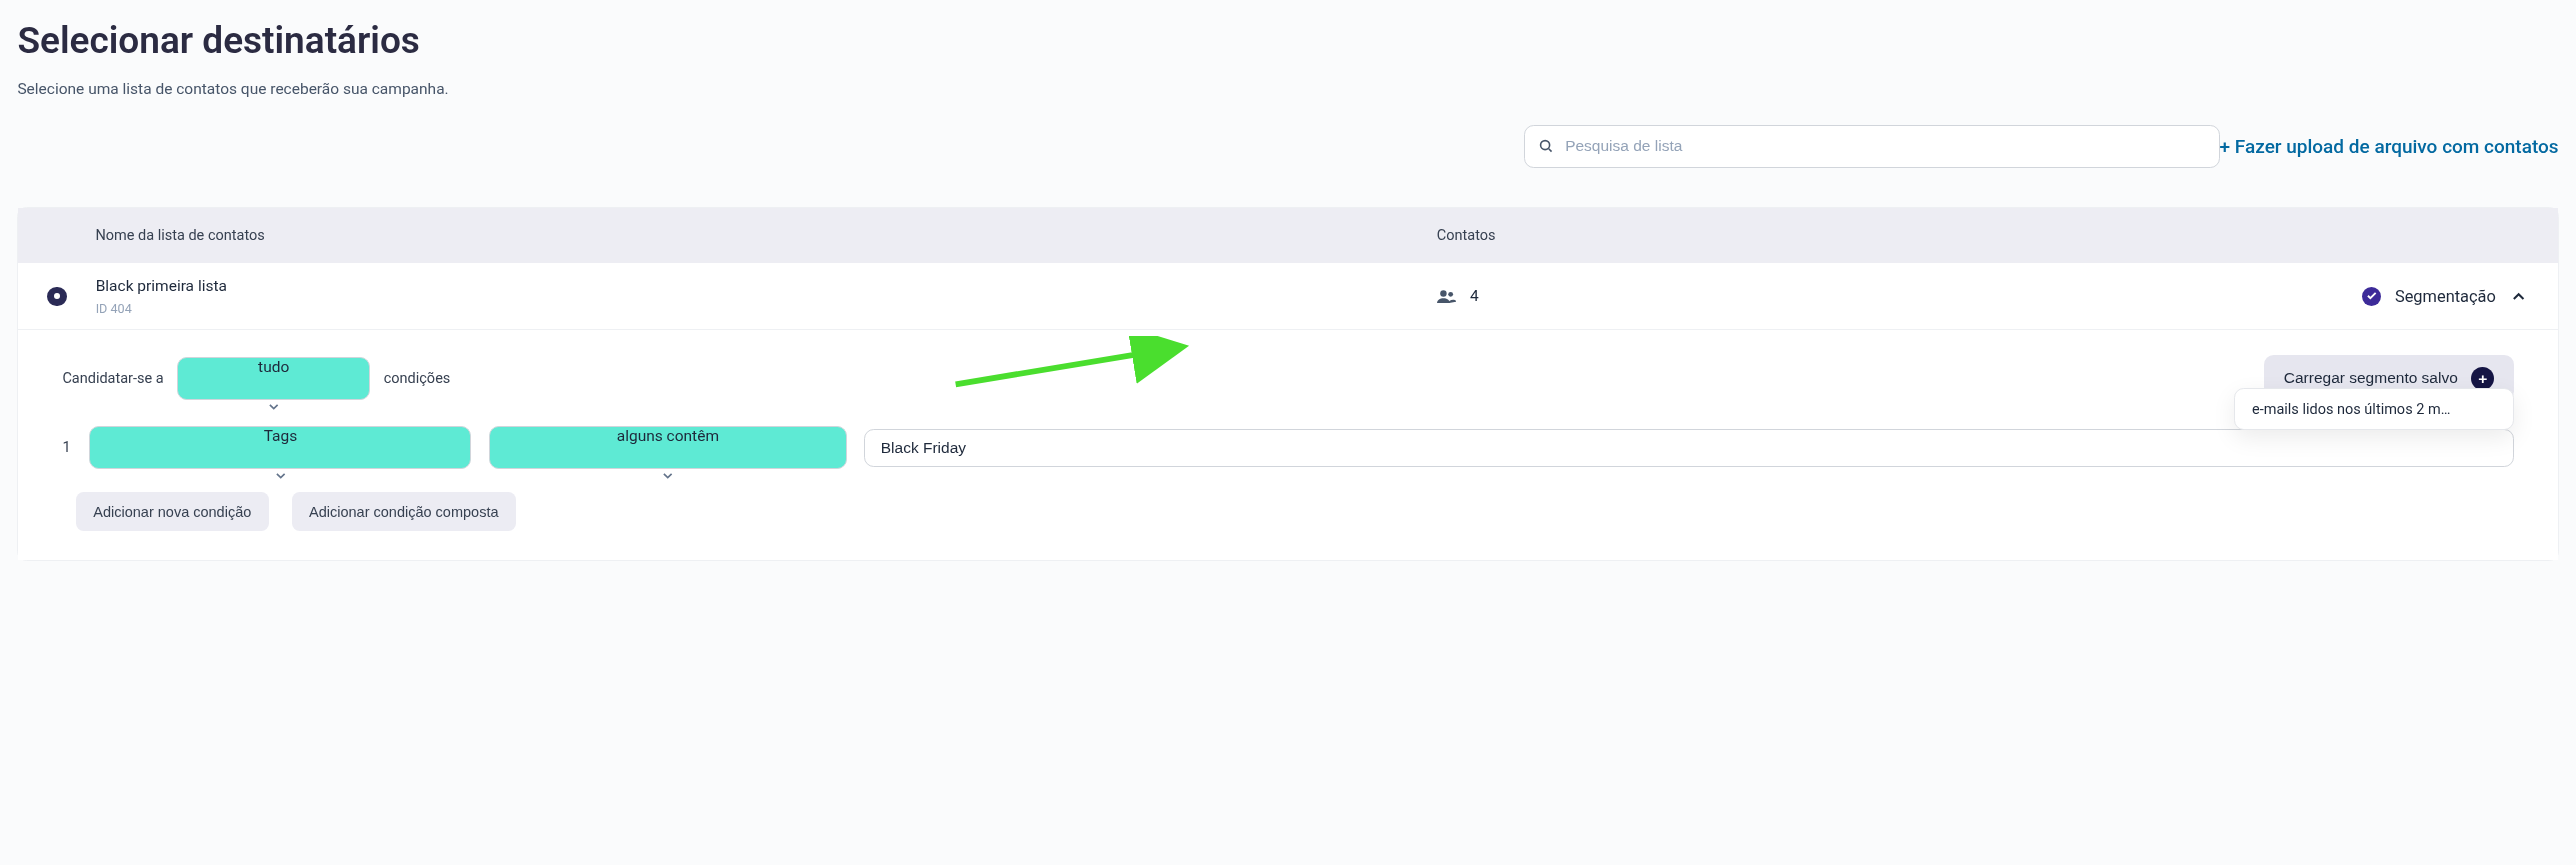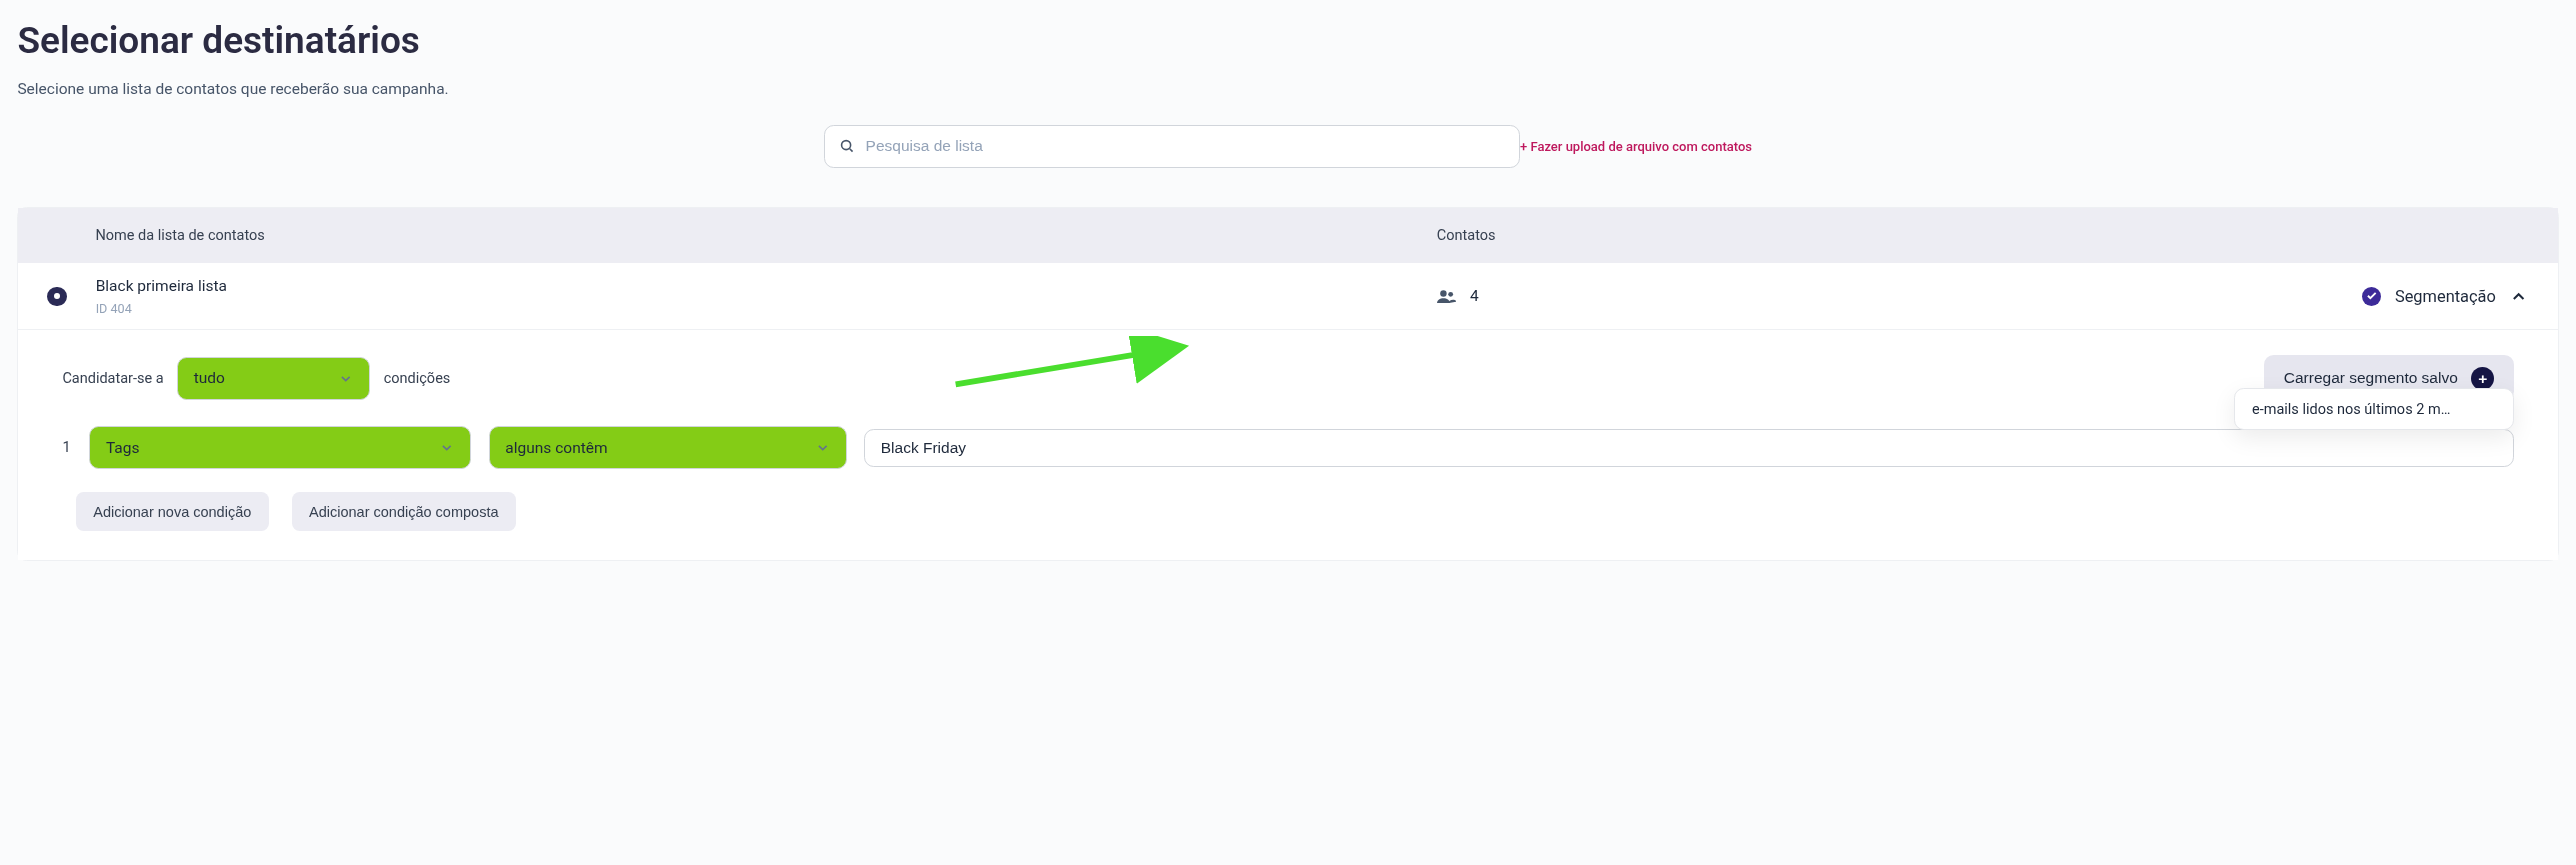--- a/index.html
+++ b/index.html
@@ -16,21 +16,21 @@
       margin-bottom: 17.4px;
     }
     .page-subtitle {
       font-size: 15.5px;
       color: #475569;
       margin-bottom: 27px;
     }
     .search-row {
       display: flex;
       align-items: center;
-      justify-content: center;
+      justify-content: flex-end;
       margin-bottom: 39px;
     }
     .search-box {
       display: flex;
       align-items: center;
       width: 696px;
       height: 43px;
       border: 1px solid #d1d5db;
       border-radius: 9.7px;
       padding: 0 13.5px;
@@ -40,22 +40,22 @@
     .search-input {
       flex: 1;
       border: none;
       outline: none;
       font-size: 15.5px;
       color: #1e293b;
       background: transparent;
     }
     .search-input::placeholder { color: #94a3b8; }
     .upload-link {
-      font-size: 13px;
-      color: #be185d;
+      font-size: 19px;
+      color: #0369a1;
       cursor: pointer;
       font-weight: 500;
     }
     .panel {
       background: #fcfcfc;
       border-radius: 9.7px;
       overflow: visible;
       position: relative;
       border: 1px solid #eef0f3;
     }
@@ -104,22 +104,23 @@
     .cond-header {
       display:flex;
       align-items:center;
       justify-content:space-between;
       margin-bottom: 25px;
     }
     .cond-left { display:flex; align-items:center; gap:13.5px; font-size:14.5px; color:#374151; }
     .select {
       display:flex; align-items:center; justify-content:space-between;
       height:43px; border:1px solid #d1d5db; border-radius:9.7px;
-      padding: 0 15.5px; background:#84cc16; font-size:15.5px; color:#1e293b;
+      padding: 0 15.5px; background:#5eead4; font-size:15.5px; color:#1e293b;
       gap: 23px;
+      flex-direction: column;
     }
     .select .chev-d { color:#64748b; display:flex; }
     .sel-sm { min-width: 193px; }
     .load-btn {
       display:flex; align-items:center; gap:13.5px;
       background:#e6e6ef; border:none; border-radius:9.7px;
       height:46px; padding: 0 19.3px; font-size:15.5px; color:#1e293b;
       cursor:pointer; font-weight:500;
     }
     .plus-circle {

